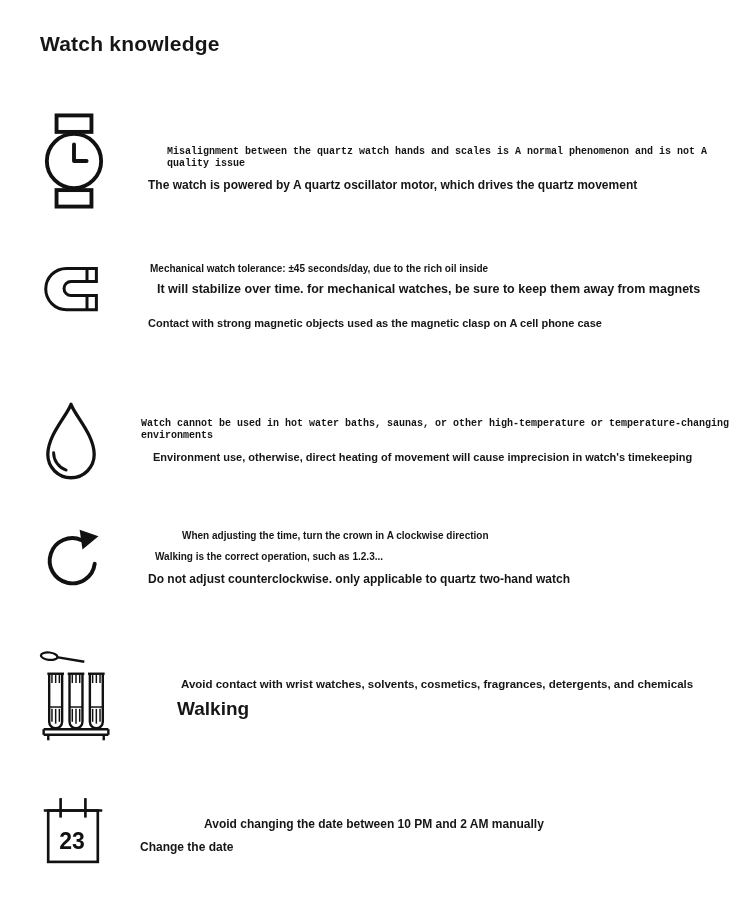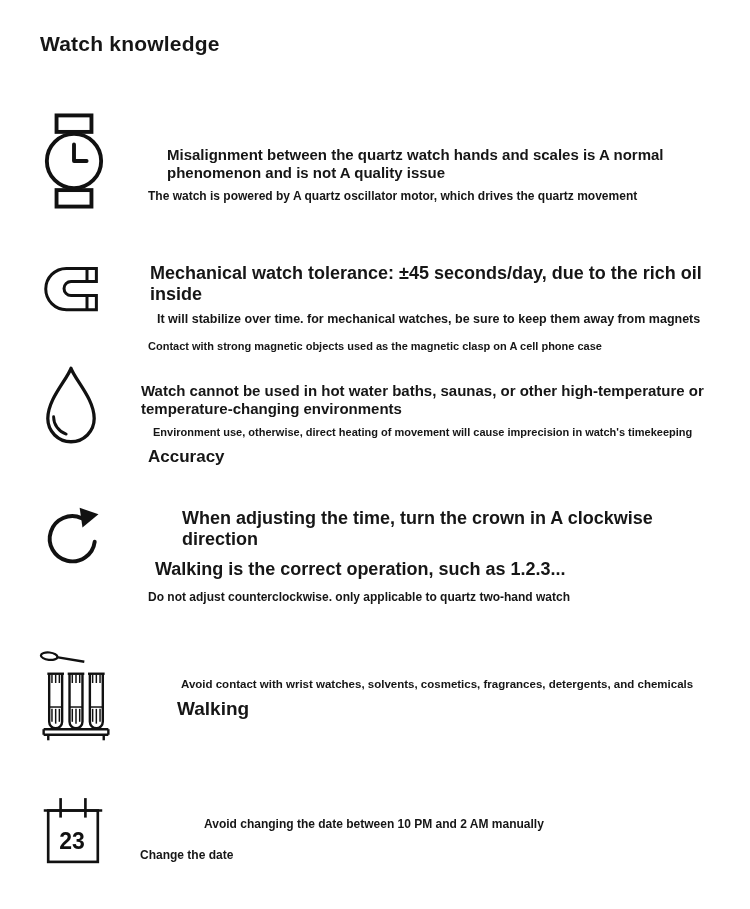--- a/index.html
+++ b/index.html
@@ -15,34 +15,34 @@
   .title {
     position:absolute; left:40px; top:32px;
     font-size:21px; font-weight:700; letter-spacing:0.2px;
   }
 
   .sec { position:absolute; left:0; width:750px; }
   .icon-box { position:absolute; left:42px; top:0; line-height:0; }
   .text-box { margin-left:140px; padding-right:20px; }
 
   p { margin:0; line-height:1.18; }
-  .t10  { font-size:15px;   font-weight:700; }
+  .t10  { font-size:10px;   font-weight:700;font-family:Liberation Mono, monospace; }
   .t11  { font-size:11px;   font-weight:700; }
   .t115 { font-size:11.5px; font-weight:700; }
   .t12  { font-size:12px;   font-weight:700; }
   .t125 { font-size:12.5px; font-weight:700; }
   .t135 { font-size:12px; font-weight:700; }
-  .t145 { font-size:18px; font-weight:700; }
+  .t145 { font-size:10px; font-weight:700; }
   .h17  { font-size:17px;   font-weight:700; }
   .h19  { font-size:19px;   font-weight:700; }
 
   .s1 { top:112px; } .s1 .text-box { padding-top:34px; }
   .s2 { top:260px; } .s2 .text-box { padding-top:3px; }
-  .s3 { top:364px; } .s3 .text-box { padding-top:18px; }
-  .s4 { top:499px; } .s4 .text-box { padding-top:9px; }
+  .s3 { top:400px; } .s3 .text-box { padding-top:18px; }
+  .s4 { top:521px; } .s4 .text-box { padding-top:9px; }
   .s5 { top:646px;padding-left:29px; } .s5 .text-box { padding-top:32px; }
   .s6 { top:788px; } .s6 .text-box { padding-top:29px; }
 </style>
 </head>
 <body>
 
 <div class="page">
 
   <h1 class="title">Watch knowledge</h1>
 
@@ -64,36 +64,35 @@
   <section class="sec s2">
     <div class="icon-box">
       <svg width="60" height="58" viewBox="0 0 64 60">
         <path d="M58 8 L26 8 A22 22 0 0 0 26 52 L58 52 L58 37 L31 37 A7.5 7.5 0 0 1 31 22 L58 22 Z" fill="none" stroke="#111" stroke-width="3.2"></path>
         <line x1="48" y1="8" x2="48" y2="22" stroke="#111" stroke-width="3.2"></line>
         <line x1="48" y1="37" x2="48" y2="52" stroke="#111" stroke-width="3.2"></line>
       </svg>
     </div>
     <div class="text-box">
       <p class="t145" style="padding-left:10px; margin-bottom:7px">Mechanical watch tolerance: ±45 seconds/day, due to the rich oil inside</p>
-      <p class="t125" style="padding-left:17px; margin-bottom:13px">It will stabilize over time. for mechanical watches, be sure to keep them away from magnets</p>
+      <p class="t125" style="padding-left:17px; margin-bottom:20px">It will stabilize over time. for mechanical watches, be sure to keep them away from magnets</p>
       <p class="t11" style="padding-left:8px">Contact with strong magnetic objects used as the magnetic clasp on A cell phone case</p>
     </div>
   </section>
 
   <section class="sec s3">
     <div class="icon-box">
       <svg width="58" height="84" viewBox="0 0 60 86">
         <path d="M30 4 C35 17 54 36 54 56 A24 24 0 0 1 6 56 C6 36 25 17 30 4 Z" fill="none" stroke="#111" stroke-width="3.4" stroke-linejoin="round"></path>
         <path d="M12 54 A19 19 0 0 0 25 72" fill="none" stroke="#111" stroke-width="3" stroke-linecap="round"></path>
       </svg>
     </div>
     <div class="text-box">
       <p class="t10" style="padding-left:1px; margin-bottom:9px">Watch cannot be used in hot water baths, saunas, or other high-temperature or temperature-changing environments</p>
       <p class="t11" style="padding-left:13px; margin-bottom:8px">Environment use, otherwise, direct heating of movement will cause imprecision in watch's timekeeping</p>
-      <p class="h17" style="padding-left:8px">Accuracy</p>
     </div>
   </section>
 
   <section class="sec s4">
     <div class="icon-box">
       <svg width="64" height="74" viewBox="0 0 68 72">
         <path d="M56 42 A24 24 0 1 1 42 17" fill="none" stroke="#111" stroke-width="4.2" stroke-linecap="round"></path>
         <path d="M40 6 L60 13 L43 27 Z" fill="#111"></path>
       </svg>
     </div>
@@ -164,18 +163,18 @@
     <div class="icon-box" style="top:4px">
       <svg width="62" height="76" viewBox="0 0 70 84">
         <rect x="7" y="20" width="56" height="58" fill="none" stroke="#111" stroke-width="3"></rect>
         <line x1="2" y1="20" x2="68" y2="20" stroke="#111" stroke-width="3"></line>
         <line x1="21" y1="6" x2="21" y2="28" stroke="#111" stroke-width="3"></line>
         <line x1="49" y1="6" x2="49" y2="28" stroke="#111" stroke-width="3"></line>
         <text x="34" y="64" font-size="26" font-weight="600" text-anchor="middle" fill="#111">23</text>
       </svg>
     </div>
     <div class="text-box">
-      <p class="t135" style="padding-left:64px; margin-bottom:17px">Avoid changing the date between 10 PM and 2 AM manually</p>
+      <p class="t135" style="padding-left:64px; margin-bottom:9px">Avoid changing the date between 10 PM and 2 AM manually</p>
       <p class="t12">Change the date</p>
     </div>
   </section>
 
 </div>
 
 </body></html>

